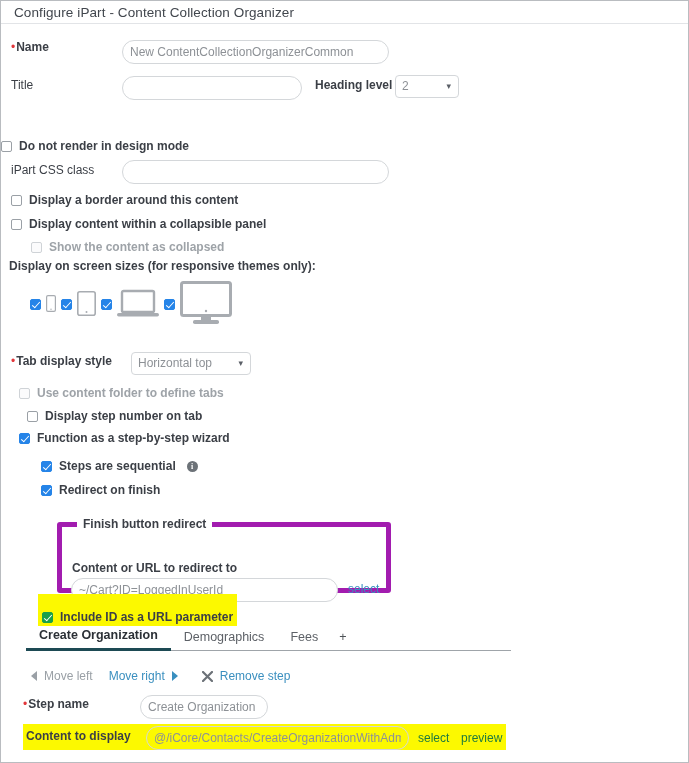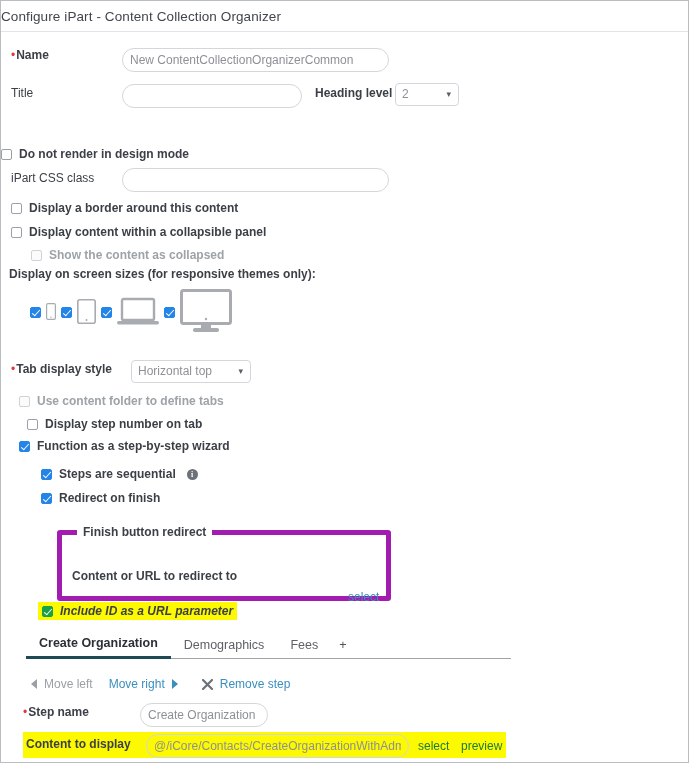--- a/index.html
+++ b/index.html
@@ -13,23 +13,24 @@
     overflow: hidden;
   }
   .window {
     position: relative;
     width: 689px; height: 763px;
     border: 1px solid #b9bcc0;
     background: #ffffff;
     overflow: hidden;
   }
   .titlebar {
-    height: 31px;
+    height: 23px;
     border-bottom: 1px solid #e2e4e7;
     display: flex; align-items: center;
+    padding-left: 13px;
   }
   .titlebar .title {
     font-size: 13.5px;
     color: #41464d;
     letter-spacing: .1px;
   }
   .body-area { position: relative; padding: 0 0 0 0; }
 
   
   .row { display: flex; align-items: center; }
@@ -290,24 +291,25 @@
     <div class="cbrow" style="position:absolute; left:40px; top:459px;">
       <span class="cb checked"></span>
       <span class="t">Redirect on finish</span>
     </div>
 
     <fieldset class="fset" style="position:absolute; left:44px; top:481px; width:334px; height:76px;">
       <legend>Finish button redirect</legend>
       <div style="position:absolute; left:10px; top:30px;">
         <span class="lbl bold">Content or URL to redirect to</span>
       </div>
+      <input class="txt" style="position: absolute; left: 9px; top: 47px; width: 267px;" value="~/Cart?ID=LoggedInUserId">
       <span class="link" style="position:absolute; left:286px; top:51px;">select</span>
     </fieldset>
 
-    <div class="cbrow hl" style="position:absolute; left:37px; top:570px; padding:2px 4px 2px 4px;font-style:italic;">
+    <div class="cbrow hl" style="position:absolute; left:37px; top:570px; padding:16px 4px 2px 4px;">
       <span class="cb checked green"></span>
       <span class="t">Include ID as a URL parameter</span>
     </div>
 
     <div class="tabs" style="position:absolute; left:25px; top:600px; width:485px;">
       <div class="tab active">
         <span>Create Organization</span>
       </div>
       <div class="tab">
         <span>Demographics</span>

